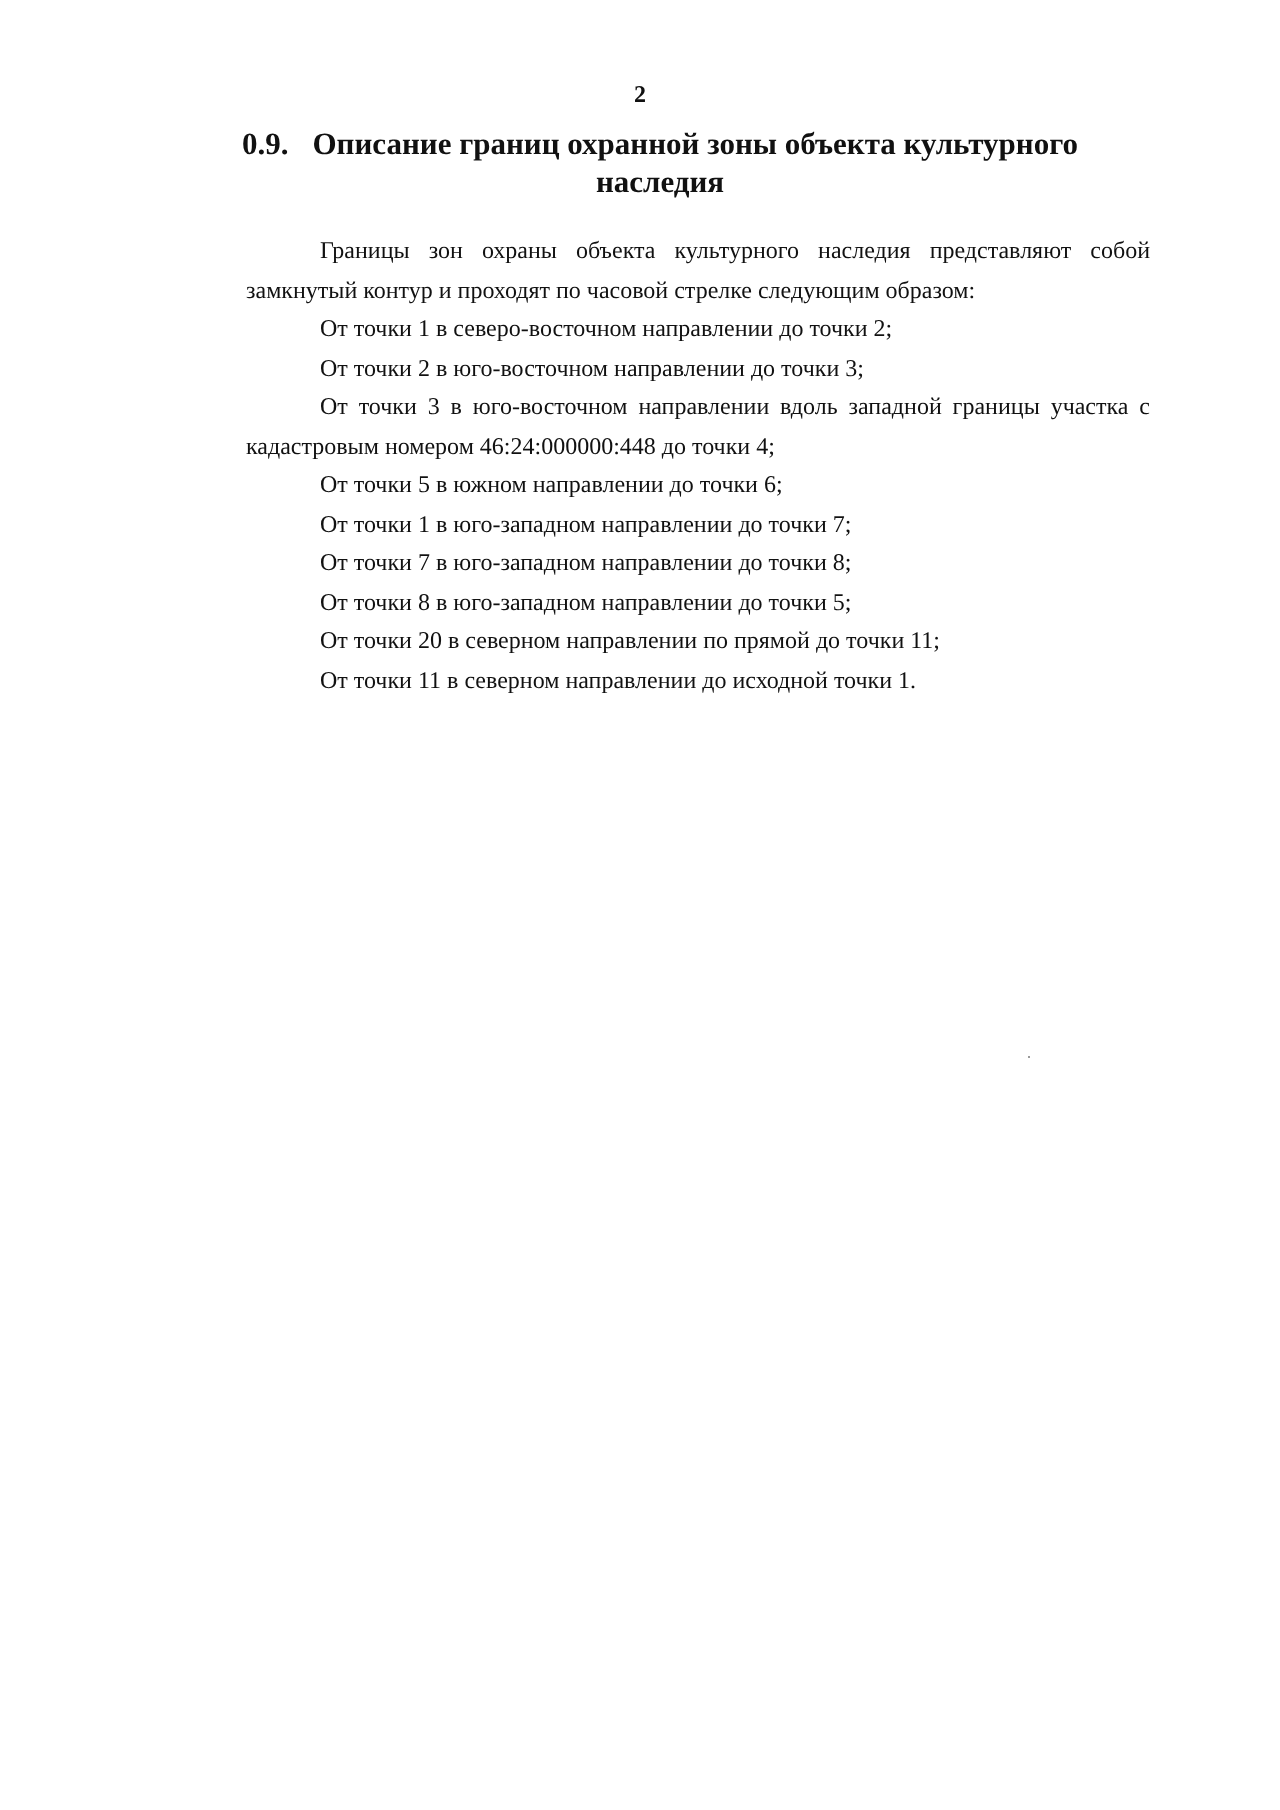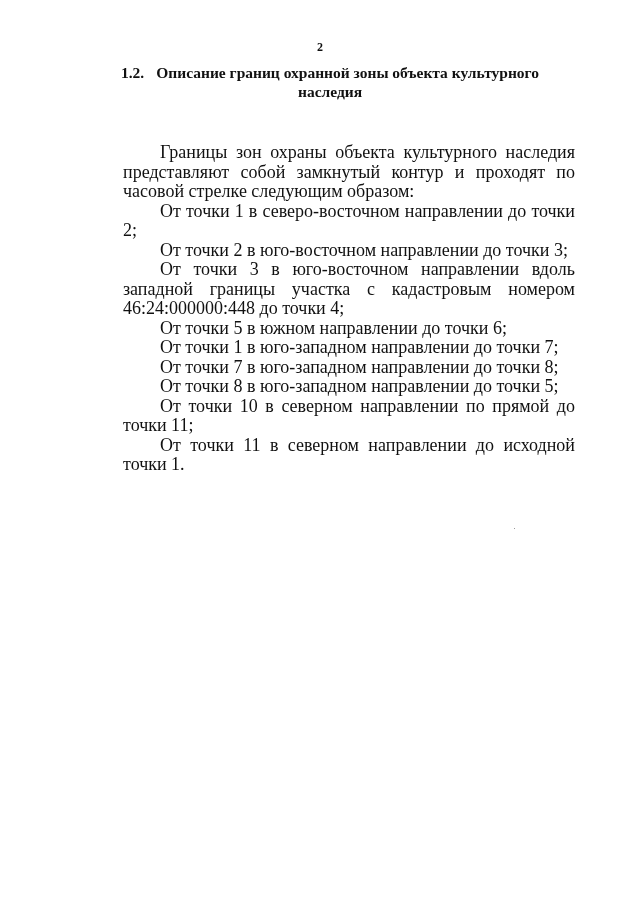--- a/index.html
+++ b/index.html
@@ -41,23 +41,22 @@
       line-height: 19px;
     }
     .section-heading .num {
       margin-right: 12px;
     }
     .body-text {
       position: absolute;
       left: 123px;
       width: 452px;
       top: 116px;
-      font-size: 18px;
+      font-size: 12px;
       line-height: 19.5px;
-      margin-top: 27px;
     }
     .para {
       margin: 0;
       text-indent: 37px;
       text-align: justify;
       text-align-last: left;
     }
     .speck {
       position: absolute;
       left: 514px;
@@ -68,30 +67,30 @@
     }
   </style>
 </head>
 <body>
 
 <div class="page">
 
   <div class="page-number">2</div>
 
   <div class="section-heading">
-    <span class="num">1.2.</span><span>Описание границ охранной зоны объекта культурного наследия</span>
+    <span class="num">0.9.</span><span>Описание границ охранной зоны объекта культурного наследия</span>
   </div>
 
   <div class="body-text">
     <p class="para">Границы зон охраны объекта культурного наследия представляют собой замкнутый контур и проходят по часовой стрелке следующим образом:</p>
     <p class="para">От точки 1 в северо-восточном направлении до точки 2;</p>
     <p class="para">От точки 2 в юго-восточном направлении до точки 3;</p>
     <p class="para">От точки 3 в юго-восточном направлении вдоль западной границы участка с кадастровым номером 46:24:000000:448 до точки 4;</p>
     <p class="para">От точки 5 в южном направлении до точки 6;</p>
     <p class="para">От точки 1 в юго-западном направлении до точки 7;</p>
     <p class="para">От точки 7 в юго-западном направлении до точки 8;</p>
     <p class="para">От точки 8 в юго-западном направлении до точки 5;</p>
-    <p class="para">От точки 10 в северном направлении по прямой до точки 11;</p>
+    <p class="para">От точки 20 в северном направлении по прямой до точки 11;</p>
     <p class="para">От точки 11 в северном направлении до исходной точки 1.</p>
   </div>
 
   <div class="speck"></div>
 </div>
 
 </body></html>

